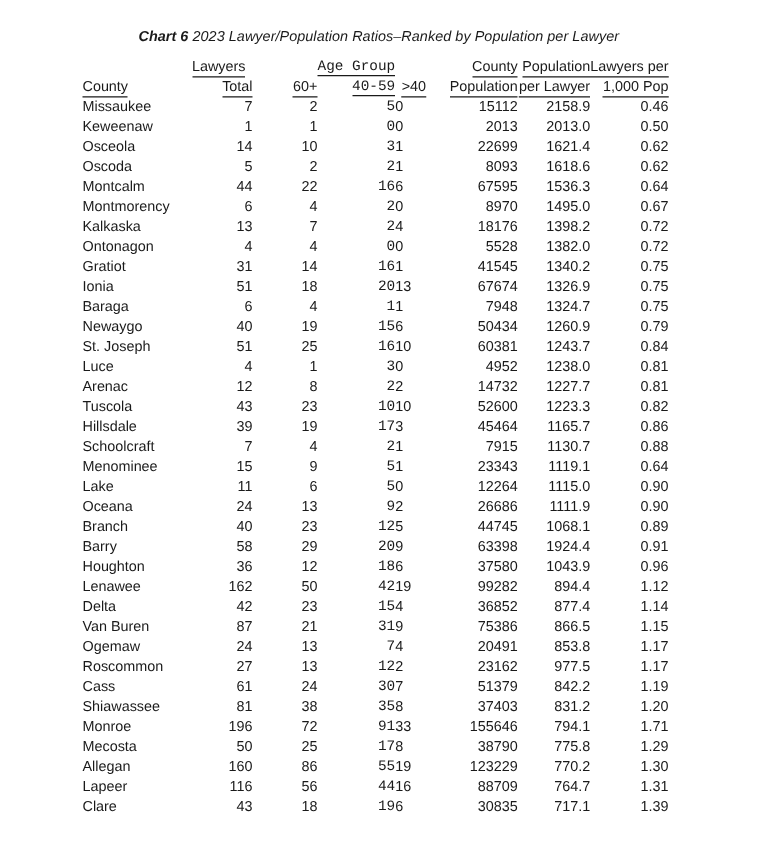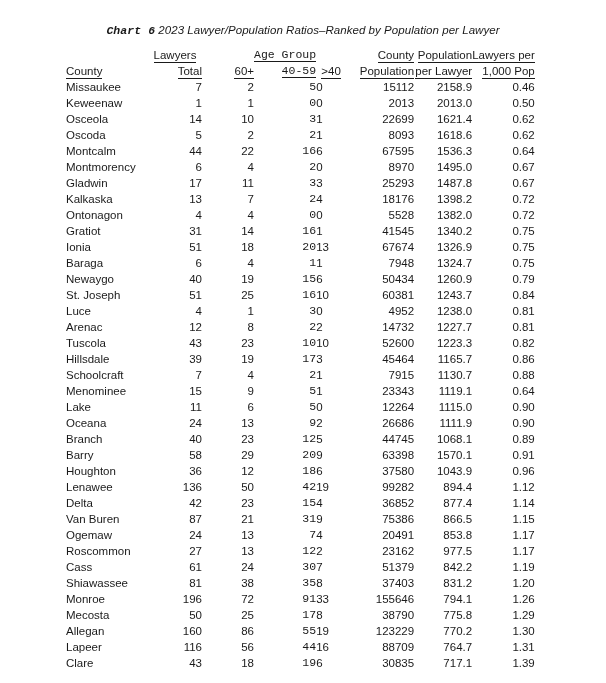--- a/index.html
+++ b/index.html
@@ -28,21 +28,20 @@
     font-size: 11.5px;
     font-style: italic;
     padding-top: 23px;
     line-height: 14px;
     white-space: nowrap;
     letter-spacing: 0.05px;
   }
   .chart-title .chart-num {
     font-weight: bold;
     font-style: italic;
-    font-family: Liberation Mono, monospace;
   }
 
   
   .table-wrap {
     padding-left: 66px;
     padding-top: 9px;
   }
   table.data {
     border-collapse: collapse;
     font-size: 11.5px;
@@ -177,30 +176,20 @@
             <td class="c-county">Montmorency</td>
             <td class="c-total">6</td>
             <td class="c-60">4</td>
             <td class="c-4059">2</td>
             <td class="c-gt40">0</td>
             <td class="c-pop">8970</td>
             <td class="c-perlaw">1495.0</td>
             <td class="c-per1000">0.67</td>
           </tr>
           <tr>
-            <td class="c-county">Gladwin</td>
-            <td class="c-total">17</td>
-            <td class="c-60">11</td>
-            <td class="c-4059">3</td>
-            <td class="c-gt40">3</td>
-            <td class="c-pop">25293</td>
-            <td class="c-perlaw">1487.8</td>
-            <td class="c-per1000">0.67</td>
-          </tr>
-          <tr>
             <td class="c-county">Kalkaska</td>
             <td class="c-total">13</td>
             <td class="c-60">7</td>
             <td class="c-4059">2</td>
             <td class="c-gt40">4</td>
             <td class="c-pop">18176</td>
             <td class="c-perlaw">1398.2</td>
             <td class="c-per1000">0.72</td>
           </tr>
           <tr>
@@ -353,36 +342,36 @@
             <td class="c-perlaw">1068.1</td>
             <td class="c-per1000">0.89</td>
           </tr>
           <tr>
             <td class="c-county">Barry</td>
             <td class="c-total">58</td>
             <td class="c-60">29</td>
             <td class="c-4059">20</td>
             <td class="c-gt40">9</td>
             <td class="c-pop">63398</td>
-            <td class="c-perlaw">1570.1</td>
+            <td class="c-perlaw">1924.4</td>
             <td class="c-per1000">0.91</td>
           </tr>
           <tr>
             <td class="c-county">Houghton</td>
             <td class="c-total">36</td>
             <td class="c-60">12</td>
             <td class="c-4059">18</td>
             <td class="c-gt40">6</td>
             <td class="c-pop">37580</td>
             <td class="c-perlaw">1043.9</td>
             <td class="c-per1000">0.96</td>
           </tr>
           <tr>
             <td class="c-county">Lenawee</td>
-            <td class="c-total">136</td>
+            <td class="c-total">162</td>
             <td class="c-60">50</td>
             <td class="c-4059">42</td>
             <td class="c-gt40">19</td>
             <td class="c-pop">99282</td>
             <td class="c-perlaw">894.4</td>
             <td class="c-per1000">1.12</td>
           </tr>
           <tr>
             <td class="c-county">Delta</td>
             <td class="c-total">42</td>
@@ -444,21 +433,21 @@
             <td class="c-per1000">1.20</td>
           </tr>
           <tr>
             <td class="c-county">Monroe</td>
             <td class="c-total">196</td>
             <td class="c-60">72</td>
             <td class="c-4059">91</td>
             <td class="c-gt40">33</td>
             <td class="c-pop">155646</td>
             <td class="c-perlaw">794.1</td>
-            <td class="c-per1000">1.26</td>
+            <td class="c-per1000">1.71</td>
           </tr>
           <tr>
             <td class="c-county">Mecosta</td>
             <td class="c-total">50</td>
             <td class="c-60">25</td>
             <td class="c-4059">17</td>
             <td class="c-gt40">8</td>
             <td class="c-pop">38790</td>
             <td class="c-perlaw">775.8</td>
             <td class="c-per1000">1.29</td>

